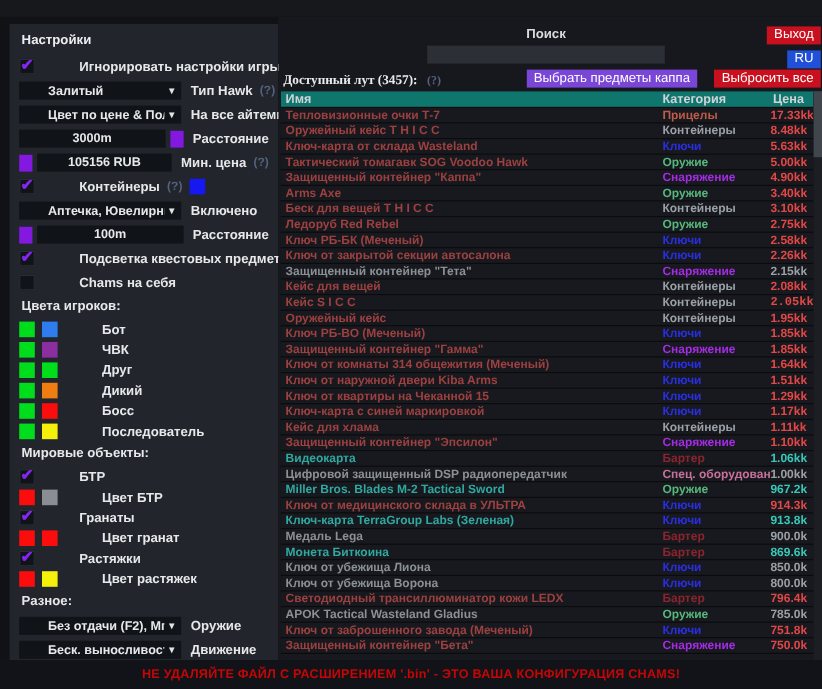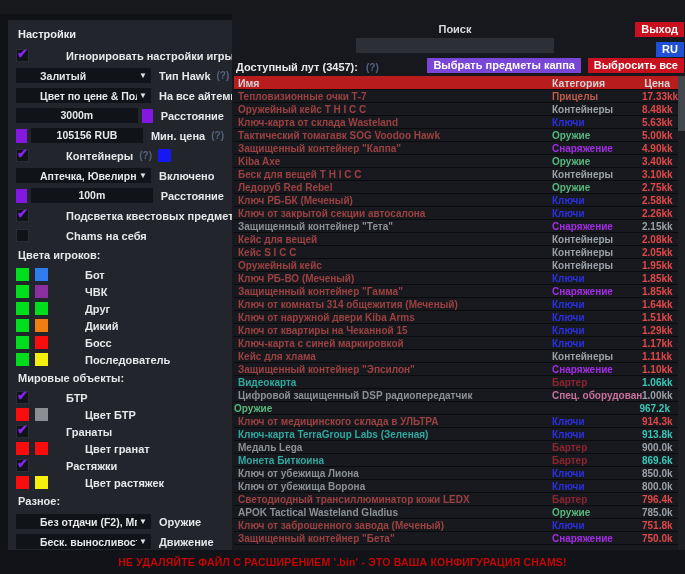--- a/index.html
+++ b/index.html
@@ -41,30 +41,30 @@
   .swatch-sq{width:13px;height:13px;flex:0 0 13px;}
   .gap6{margin-left:6px;} .gap4{margin-left:4px;}
   .section-title{font-size:11px;font-weight:700;margin:6px 0 7px 2px;}
   
   .right-panel{position:absolute;left:232px;top:14px;width:453px;height:536px;background:#17181d;}
   .search-label{position:absolute;left:124px;top:9px;width:198px;text-align:center;
     font-size:11px;font-weight:700;color:#d8dadd;}
   .search-input{position:absolute;left:124px;top:24px;width:198px;height:15px;
     background:#2c2f35;border:none;box-sizing:border-box;color:#e6e8ea;
     font-family:"Liberation Sans",sans-serif;font-size:11px;}
-  .btn{position:absolute;height:15px;line-height:15px;font-size:11px;font-weight:700;
+  .btn{position:absolute;height:15px;line-height:15px;font-size:11px;font-weight:400;
     color:#ffffff;text-align:center;padding:0 6px;box-sizing:border-box;cursor:pointer;}
   .btn-exit{right:1px;top:8px;}
   .btn-lang{right:1px;top:28px;}
   .btn-kappa{right:104px;top:44px;}
   .btn-discard{right:1px;top:44px;}
-  .loot-caption{position:absolute;left:4px;top:47px;font-size:11px;font-weight:700;color:#e8eaec;}
+  .loot-caption{position:absolute;left:4px;top:47px;font-size:11px;font-weight:700;color:#e8eaec;font-family:Liberation Serif, serif;}
   .loot-caption .hint{margin-left:8px;}
   .loot-table{position:absolute;left:2px;top:62px;width:444px;height:474px;overflow:hidden;background:#131519;}
-  .lheader{display:flex;height:13px;align-items:center;background:#b91c1c;border-bottom:1px solid #0a0b0d;}
+  .lheader{display:flex;height:13px;align-items:center;background:#0f766e;border-bottom:1px solid #0a0b0d;}
   .lheader span{font-size:10.5px;font-weight:700;color:#d0d3d7;}
   .lrow{display:flex;height:12px;align-items:center;background:#17191e;border-bottom:1px solid #0a0b0d;}
   .c-name{flex:0 0 314px;padding-left:4px;font-size:10px;font-weight:700;
     white-space:nowrap;overflow:hidden;text-overflow:ellipsis;}
   .c-cat{flex:0 0 90px;font-size:10px;font-weight:700;white-space:nowrap;overflow:hidden;}
   .c-price{flex:1;text-align:right;padding-right:8px;font-size:10px;font-weight:700;white-space:nowrap;}
   .scrollbar{position:absolute;right:0;top:62px;width:7px;height:474px;background:#1c1e23;}
   .scroll-thumb{position:absolute;left:0;top:0;width:7px;height:55px;background:#41454c;}
   
   .footer{position:absolute;left:0;bottom:0;width:685px;height:24px;background:#121318;
@@ -292,21 +292,21 @@
           <span class="c-name" style="color: rgb(156, 64, 64);">Тактический томагавк SOG Voodoo Hawk</span>
           <span class="c-cat" style="color: rgb(86, 184, 124);">Оружие</span>
           <span class="c-price" style="color: rgb(226, 71, 71);">5.00kk</span>
         </div>
         <div class="lrow">
           <span class="c-name" style="color: rgb(156, 64, 64);">Защищенный контейнер "Каппа"</span>
           <span class="c-cat" style="color: rgb(164, 44, 228);">Снаряжение</span>
           <span class="c-price" style="color: rgb(226, 71, 71);">4.90kk</span>
         </div>
         <div class="lrow">
-          <span class="c-name" style="color: rgb(156, 64, 64);">Kiba Axe</span>
+          <span class="c-name" style="color: rgb(156, 64, 64);">Arms Axe</span>
           <span class="c-cat" style="color: rgb(86, 184, 124);">Оружие</span>
           <span class="c-price" style="color: rgb(226, 71, 71);">3.40kk</span>
         </div>
         <div class="lrow">
           <span class="c-name" style="color: rgb(156, 64, 64);">Беск для вещей T H I C C</span>
           <span class="c-cat" style="color: rgb(154, 160, 166);">Контейнеры</span>
           <span class="c-price" style="color: rgb(226, 71, 71);">3.10kk</span>
         </div>
         <div class="lrow">
           <span class="c-name" style="color: rgb(156, 64, 64);">Ледоруб Red Rebel</span>
@@ -329,21 +329,21 @@
           <span class="c-price" style="color: rgb(154, 160, 166);">2.15kk</span>
         </div>
         <div class="lrow">
           <span class="c-name" style="color: rgb(156, 64, 64);">Кейс для вещей</span>
           <span class="c-cat" style="color: rgb(154, 160, 166);">Контейнеры</span>
           <span class="c-price" style="color: rgb(226, 71, 71);">2.08kk</span>
         </div>
         <div class="lrow">
           <span class="c-name" style="color: rgb(156, 64, 64);">Кейс S I C C</span>
           <span class="c-cat" style="color: rgb(154, 160, 166);">Контейнеры</span>
-          <span class="c-price" style="color: rgb(226, 71, 71);">2.05kk</span>
+          <span class="c-price" style="color: rgb(226, 71, 71); font-family: Liberation Mono, monospace;">2.05kk</span>
         </div>
         <div class="lrow">
           <span class="c-name" style="color: rgb(156, 64, 64);">Оружейный кейс</span>
           <span class="c-cat" style="color: rgb(154, 160, 166);">Контейнеры</span>
           <span class="c-price" style="color: rgb(226, 71, 71);">1.95kk</span>
         </div>
         <div class="lrow">
           <span class="c-name" style="color: rgb(156, 64, 64);">Ключ РБ-ВО (Меченый)</span>
           <span class="c-cat" style="color: rgb(42, 47, 224);">Ключи</span>
           <span class="c-price" style="color: rgb(226, 71, 71);">1.85kk</span>
@@ -387,20 +387,21 @@
           <span class="c-name" style="color: rgb(47, 168, 160);">Видеокарта</span>
           <span class="c-cat" style="color: rgb(140, 36, 48);">Бартер</span>
           <span class="c-price" style="color: rgb(55, 200, 184);">1.06kk</span>
         </div>
         <div class="lrow">
           <span class="c-name" style="color: rgb(139, 144, 149);">Цифровой защищенный DSP радиопередатчик</span>
           <span class="c-cat" style="color: rgb(201, 113, 157);">Спец. оборудование</span>
           <span class="c-price" style="color: rgb(154, 160, 166);">1.00kk</span>
         </div>
         <div class="lrow">
+          <span class="c-name" style="color: rgb(47, 168, 160);">Miller Bros. Blades M-2 Tactical Sword</span>
           <span class="c-cat" style="color: rgb(86, 184, 124);">Оружие</span>
           <span class="c-price" style="color: rgb(55, 200, 184);">967.2k</span>
         </div>
         <div class="lrow">
           <span class="c-name" style="color: rgb(156, 64, 64);">Ключ от медицинского склада в УЛЬТРА</span>
           <span class="c-cat" style="color: rgb(42, 47, 224);">Ключи</span>
           <span class="c-price" style="color: rgb(226, 71, 71);">914.3k</span>
         </div>
         <div class="lrow">
           <span class="c-name" style="color: rgb(47, 168, 160);">Ключ-карта TerraGroup Labs (Зеленая)</span>

